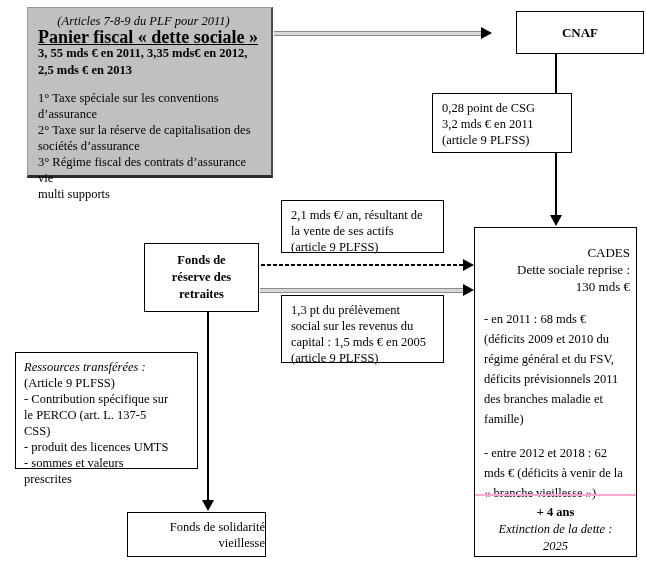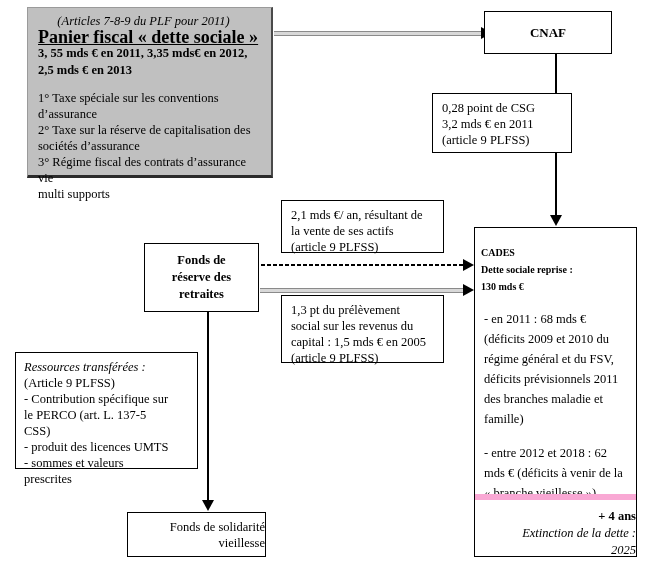--- a/index.html
+++ b/index.html
@@ -58,21 +58,21 @@
   #panier-fiscal-box .plain-line {
     font-size: 12.5px;
     line-height: 16px;
   }
   #panier-fiscal-box .gap {
     height: 11px;
   }
 
   
   #cnaf-box {
-    left: 484px;
+    left: 516px;
     top: 11px;
     width: 128px;
     height: 43px;
     display: flex;
     align-items: center;
     justify-content: center;
     font-weight: bold;
     font-size: 13px;
   }
 
@@ -136,40 +136,40 @@
 
   
   #cades-box {
     left: 474px;
     top: 227px;
     width: 163px;
     height: 330px;
     padding: 0;
   }
   #cades-head {
-    text-align: left;
-    font-weight: bold;
-    font-size: 10px;
+    text-align: right;
+    font-weight: normal;
+    font-size: 13px;
     line-height: 17px;
     padding: 16px 6px 0 6px;
   }
   #cades-body {
     font-size: 12.5px;
     line-height: 20px;
     padding: 14px 6px 0 9px;
   }
   #cades-body .para2 { margin-top: 14px; }
   #cades-footer {
     position: absolute;
     left: 0;
     right: 0;
     bottom: 0;
     height: 62px;
-    border-top: 6px solid #f9a8d4;
-    text-align: right;
+    border-top: 2px solid #f9a8d4;
+    text-align: center;
     font-size: 12.5px;
     line-height: 17px;
     padding-top: 8px;
     box-sizing: border-box;
   }
   #cades-footer .b { font-weight: bold; }
   #cades-footer .i { font-style: italic; }
 
   
   .conn { position: absolute; }

